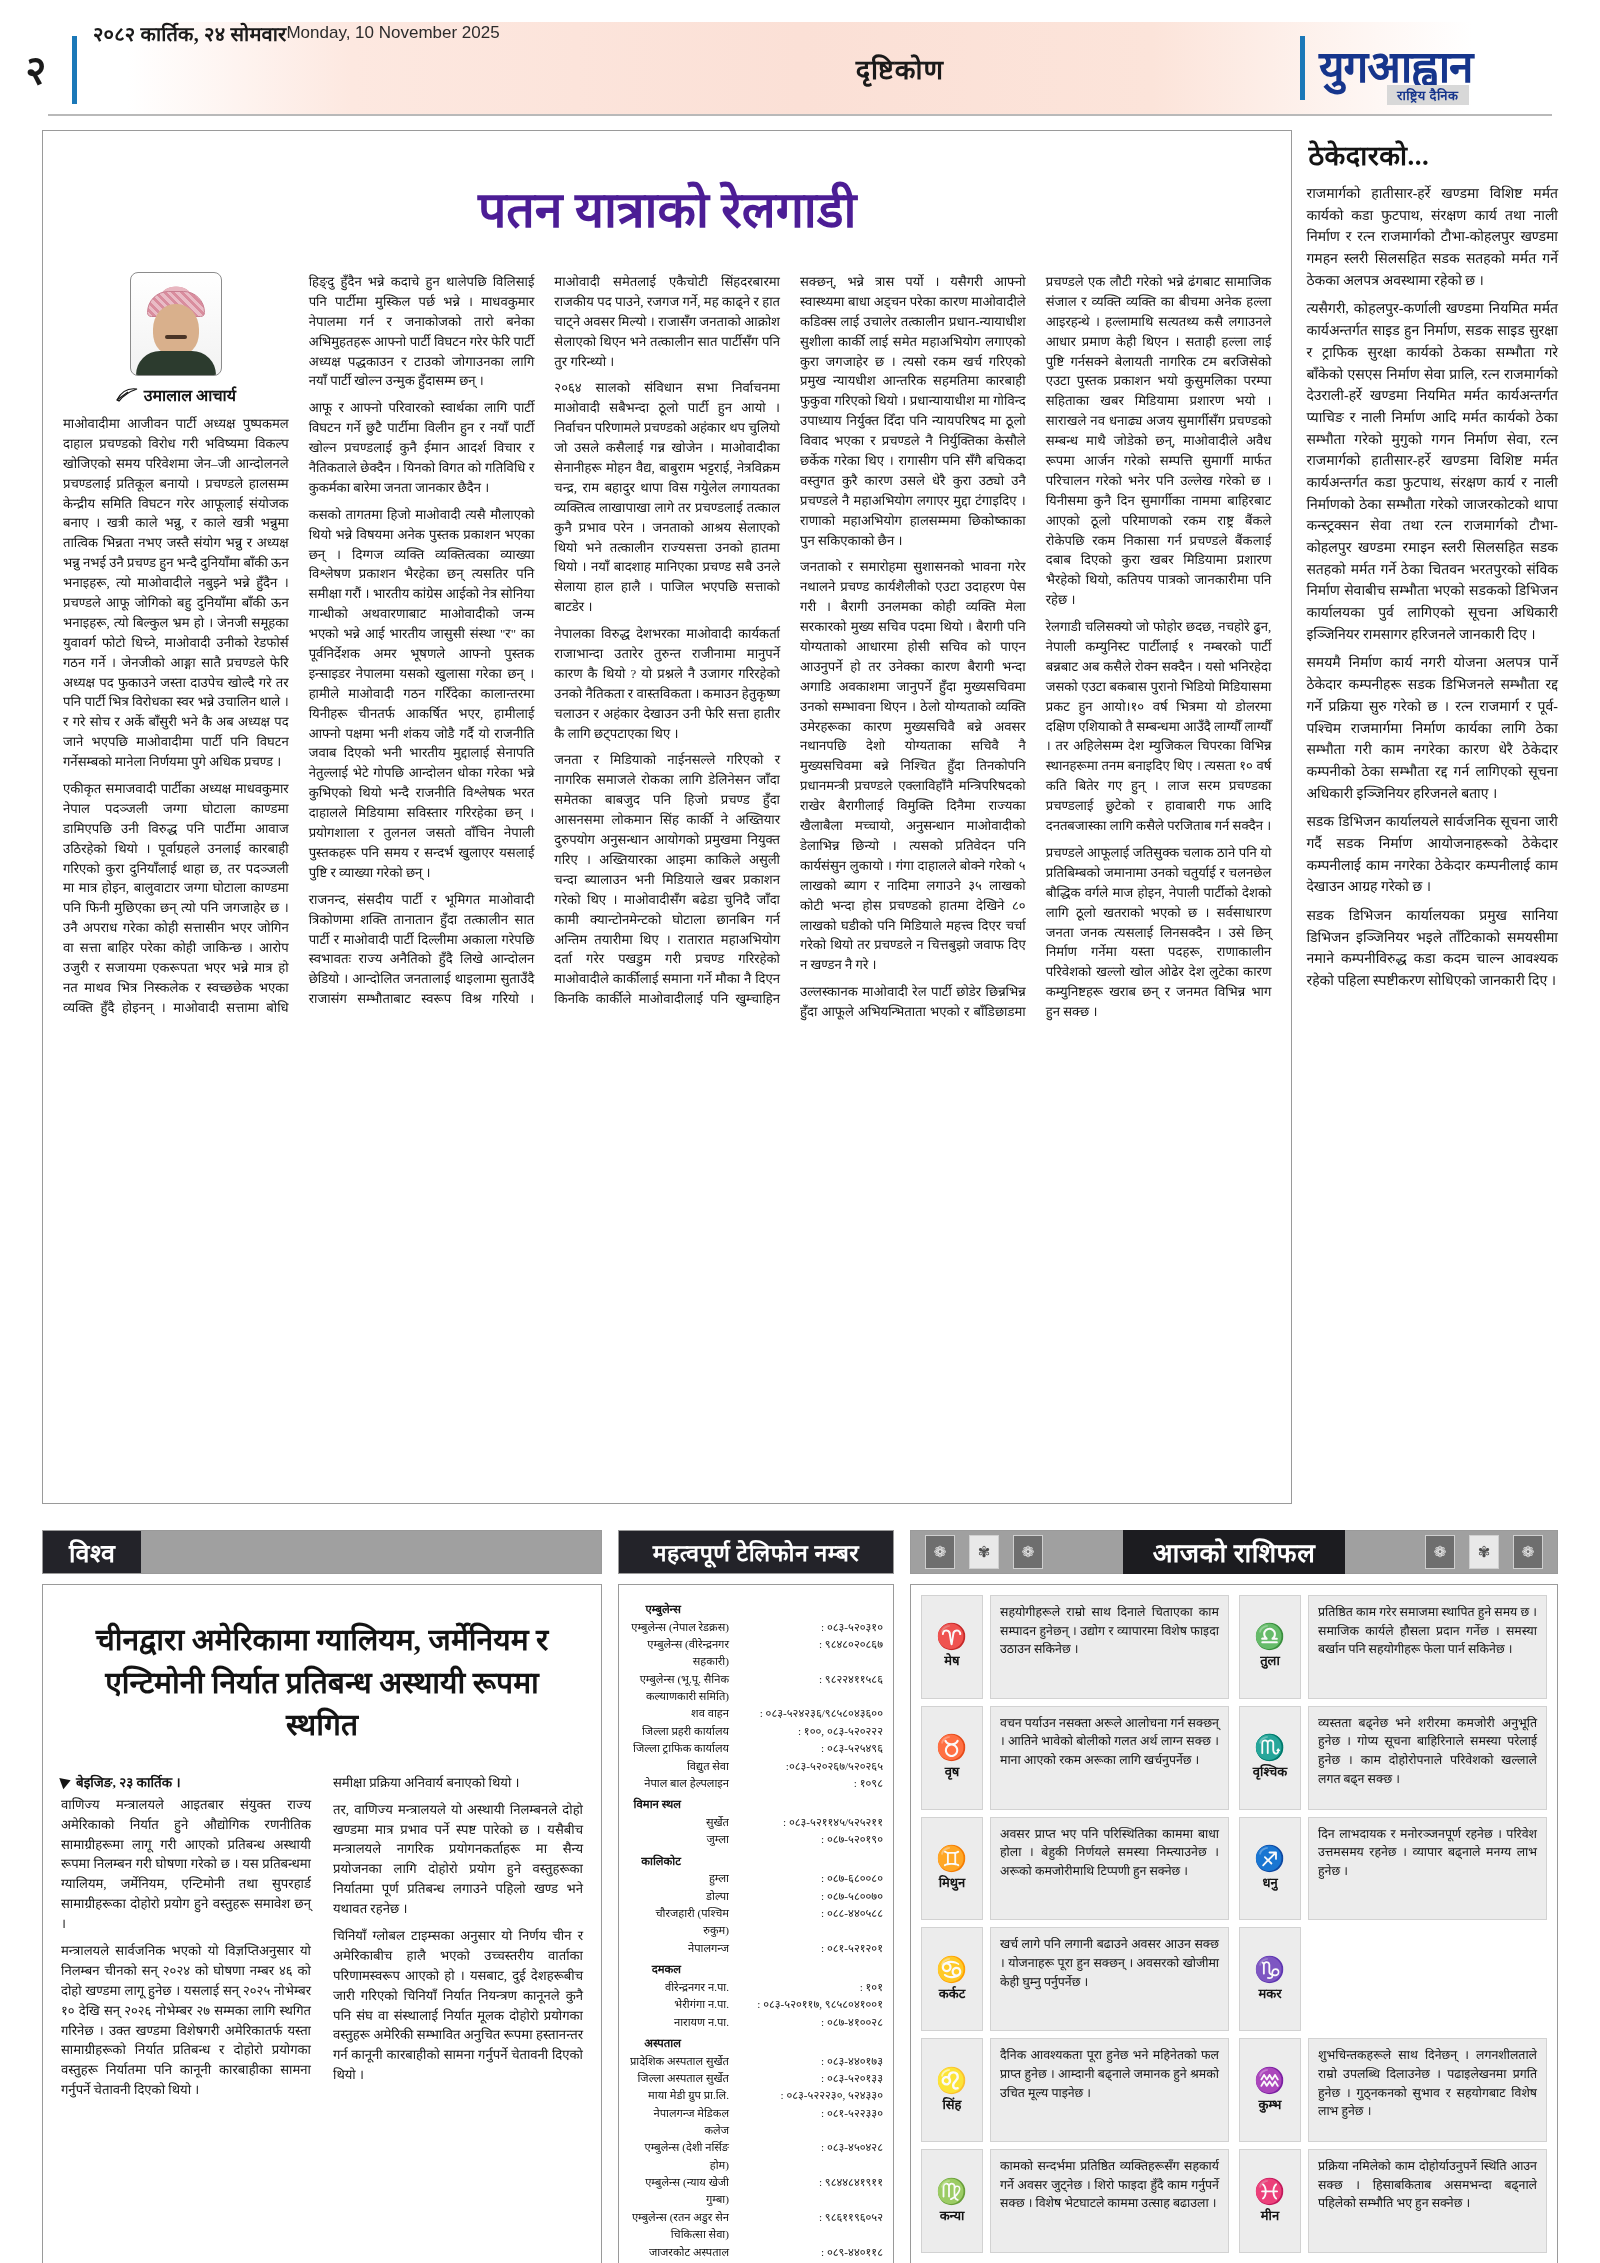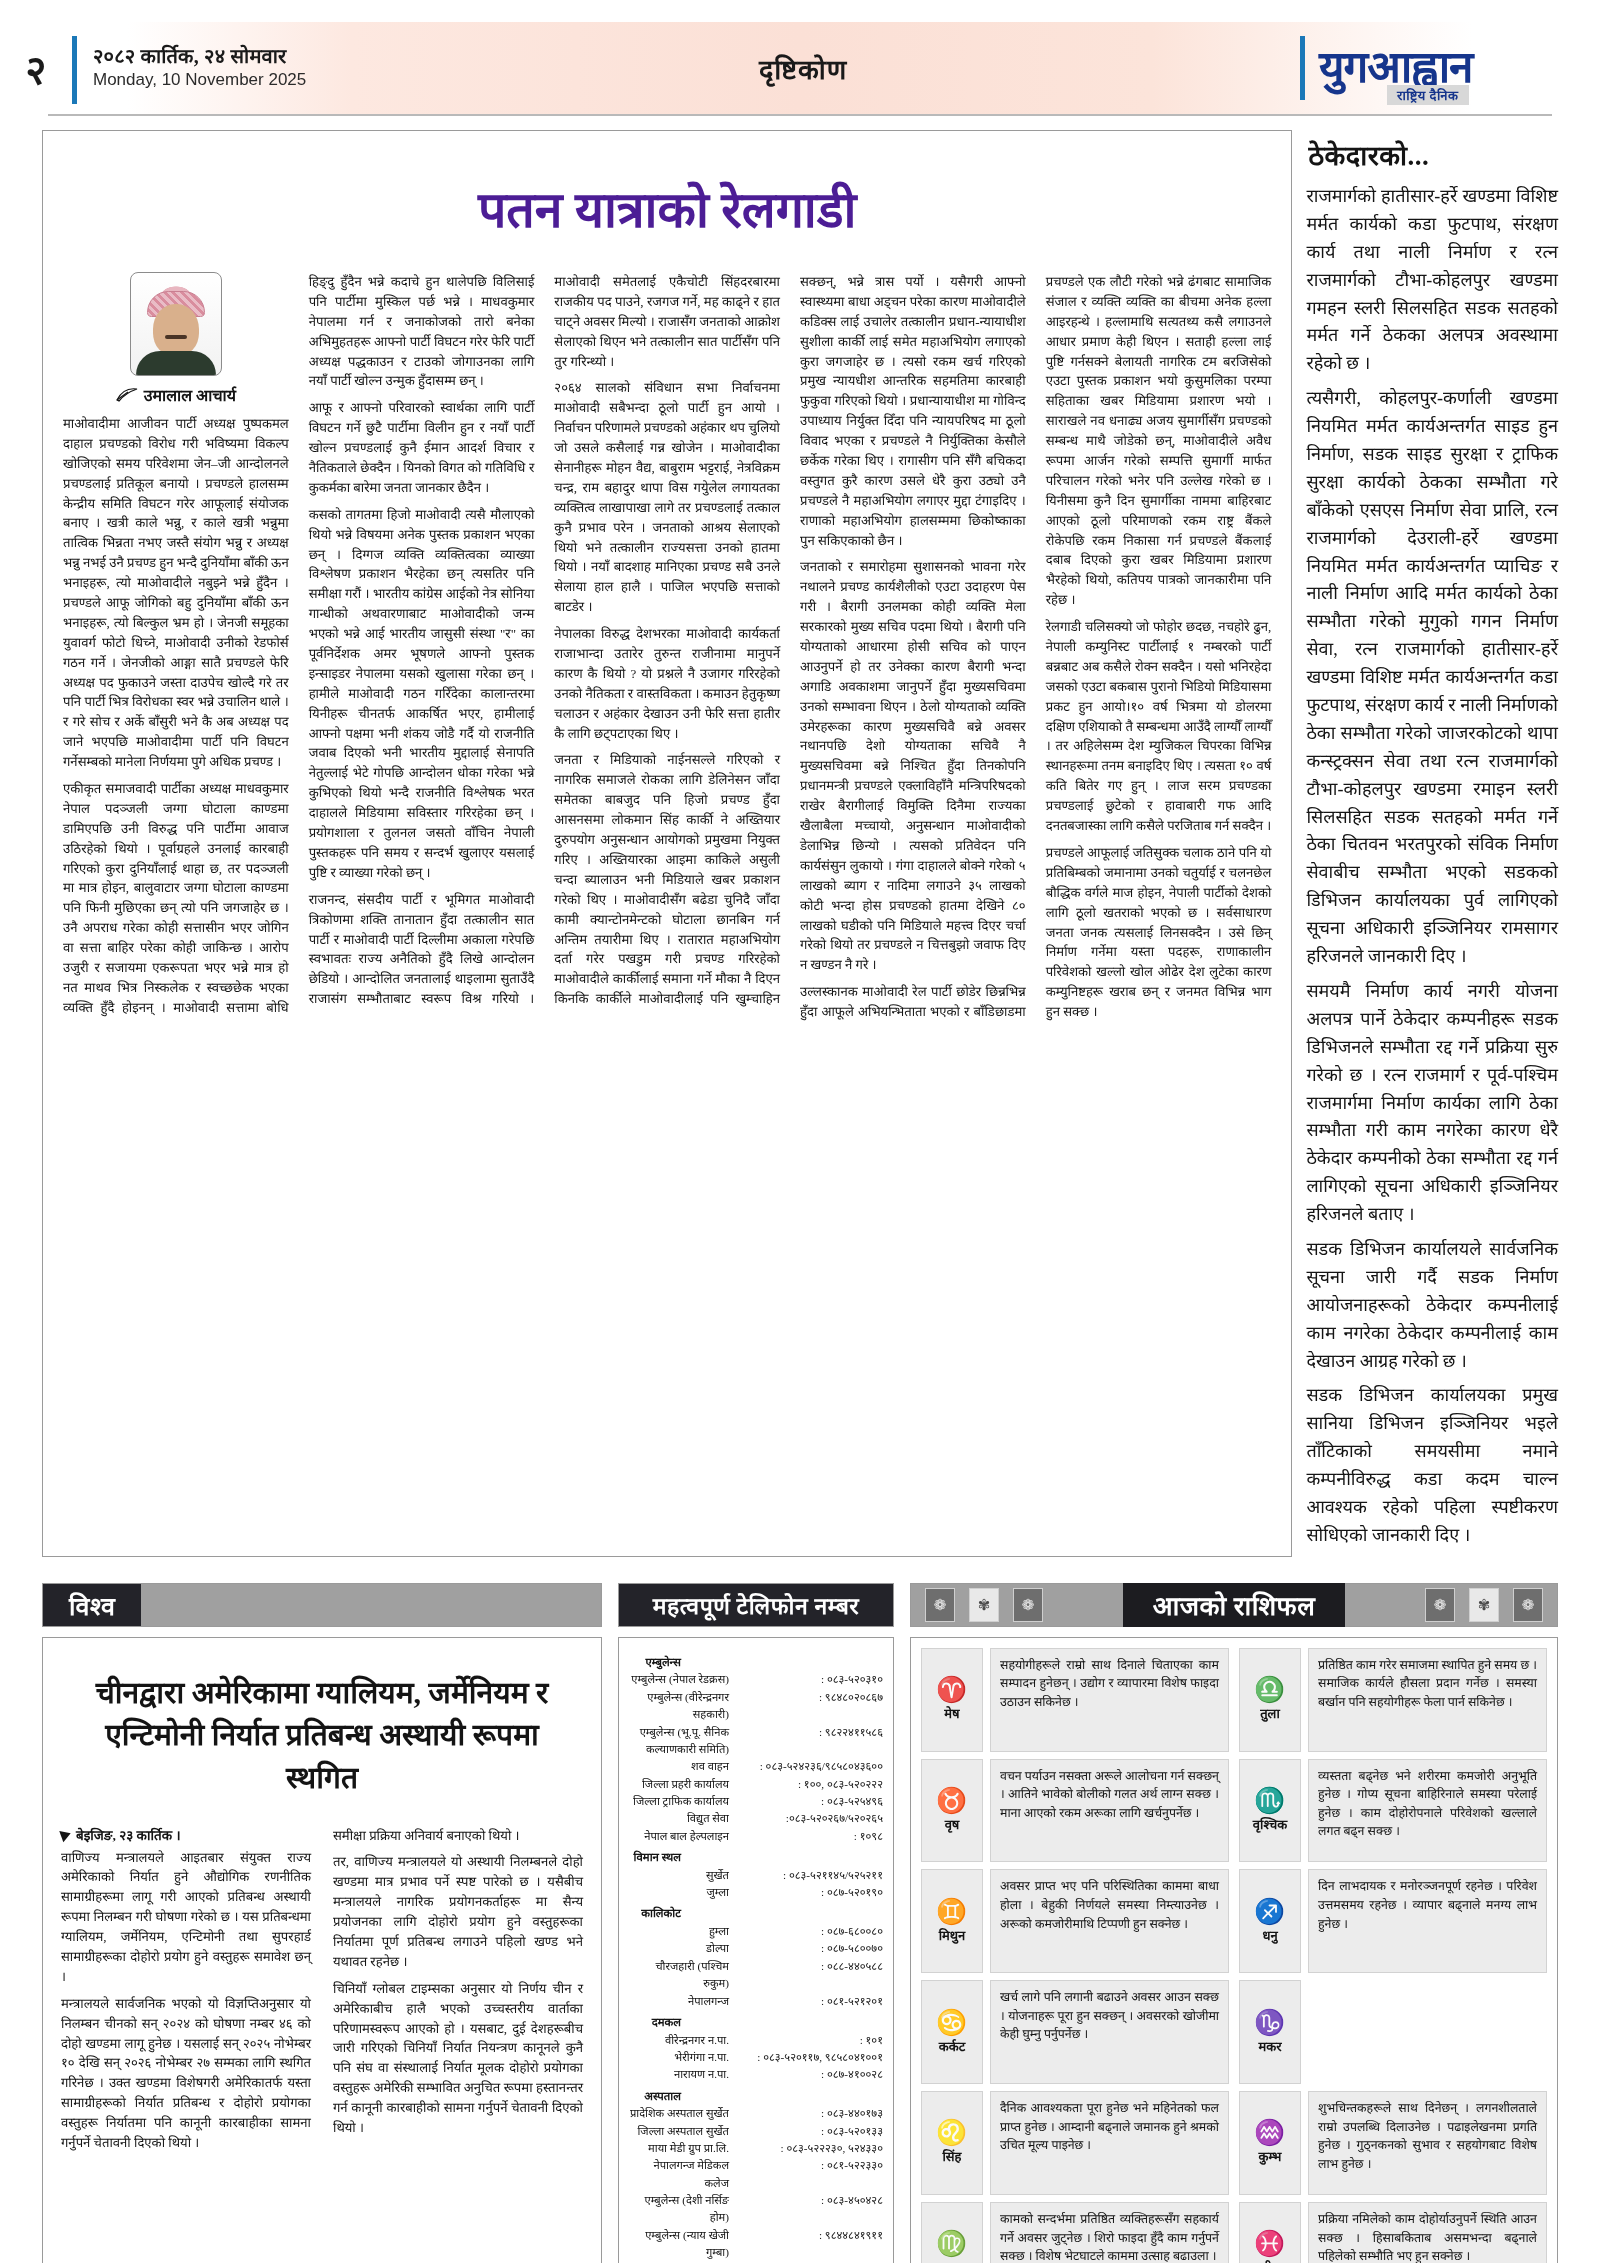--- a/index.html
+++ b/index.html
@@ -23,21 +23,21 @@
   }
   .page-num {
     width: 72px;
     display: flex; align-items: center; justify-content: center;
     font-size: 40px; font-weight: bold; color: #1a1a1a;
     background: #fff;
   }
   .blue-rule { width: 5px; background: #1b78b8; margin: 14px 0 10px 0; }
   .date-block {
     padding-left: 16px;
-    display: flex; flex-direction: column; justify-content: center;
+    display: flex; justify-content: center;
   }
   .date-np { font-size: 20px; font-weight: bold; color: #1a1a1a; line-height: 1.25; letter-spacing: .2px;}
   .date-en { font-size: 17px; color: #2b2b2b; font-family: "Liberation Sans", sans-serif; line-height: 1.3; }
   .section-title-center {
     flex: 1; display: flex; align-items: center; justify-content: center;
     font-size: 27px; font-weight: bold; color: #1a1a1a; letter-spacing: 1px;
   }
   .logo-wrap {
     width: 300px; display: flex; align-items: center; 
     padding-right: 4px; position: relative; background: transparent;
@@ -128,21 +128,21 @@
   
   .sidebar {
     width: 254px;
     margin-left: 14px;
     padding-left: 0;
   }
   .sidebar-title {
     font-size: 27px; font-weight: bold; color: #141414;
     margin: 6px 0 10px 2px; letter-spacing: .5px;
   }
-  .sidebar .ptext { font-size: 18px; line-height: 1.55; }
+  .sidebar .ptext { font-size: 14px; line-height: 1.55; }
 
   
   .bottom-section { display: flex; gap: 16px; margin-top: 26px; }
 
   .sec-header {
     display: flex; align-items: stretch; height: 44px; margin-bottom: 10px;
     border: 1px solid #9a9a9a;
   }
   .sec-header .tag {
     background: #232329; color: #fff; font-size: 25px; font-weight: bold;

